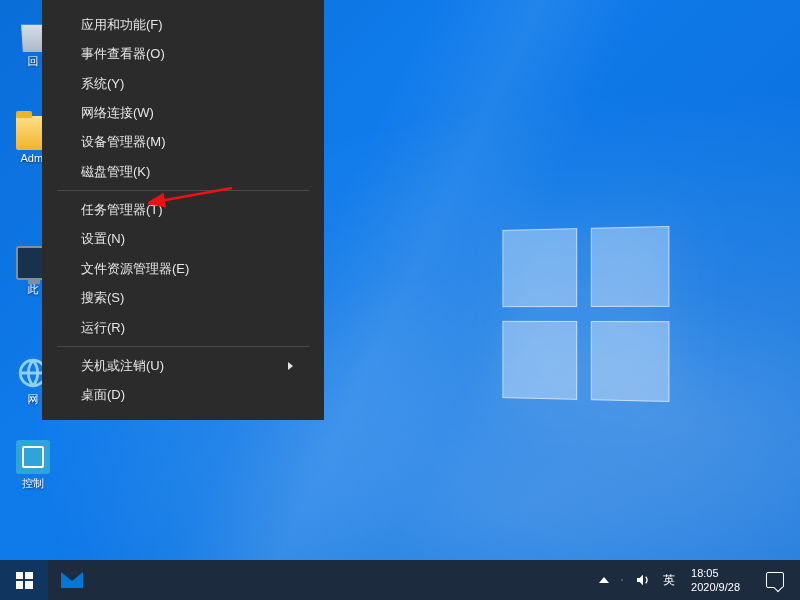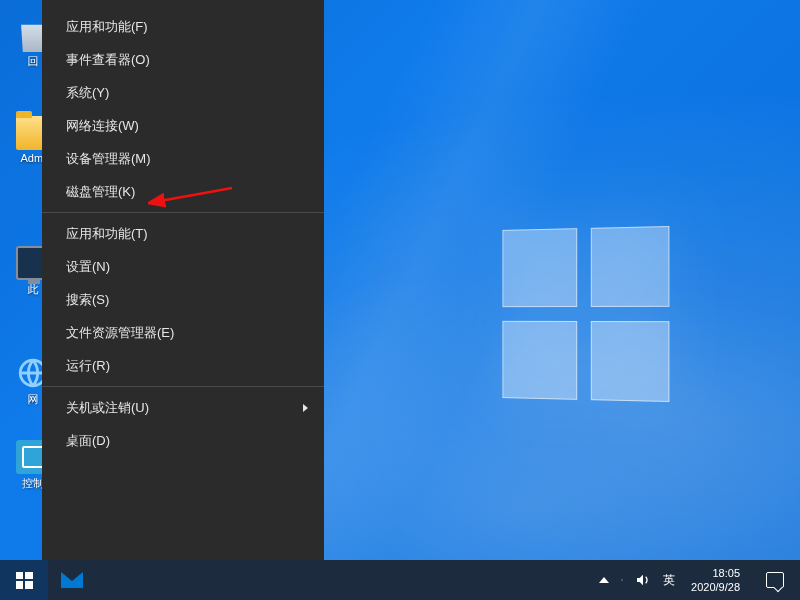--- a/index.html
+++ b/index.html
@@ -17,39 +17,39 @@
 .di .lbl{color:#fff;font-size:11px;text-shadow:0 1px 2px rgba(0,0,0,0.6);white-space:nowrap}
 .i-trash .ic{background:linear-gradient(#dfe8f0,#a9b7c6);clip-path:polygon(15% 20%,85% 20%,80% 100%,20% 100%);position:relative}
 .i-folder .ic{background:linear-gradient(#ffe08a,#f0b429);border-radius:2px;position:relative}
 .i-folder .ic::before{content:"";position:absolute;left:0;top:-5px;width:16px;height:7px;background:#f0b429;border-radius:2px 2px 0 0}
 .i-pc .ic{background:#18324e;border:2px solid #848d9c;border-radius:3px;position:relative}
 .i-pc .ic::after{content:"";position:absolute;bottom:-6px;left:10px;width:12px;height:5px;background:#848d9c;border-radius:1px}
 .i-net .ic{display:flex;align-items:center;justify-content:center}
 .i-net .ic svg{width:34px;height:34px}
 .i-ctrl .ic{background:#2fa4d8;border-radius:3px;position:relative}
 .i-ctrl .ic::after{content:"";position:absolute;inset:6px;border:2px solid #fff;border-radius:2px}
-.menu{position:absolute;left:42px;top:0;width:282px;height:560px;background:#2b2b2b;color:#e6e6e6;display:flex;flex-direction:column;padding:10px 0}
+.menu{position:absolute;left:42px;top:0;width:282px;height:420px;background:#2b2b2b;color:#e6e6e6;display:flex;flex-direction:column;padding:10px 15px}
 .menu .item{padding:0 24px;height:33px;display:flex;align-items:center;font-size:13px;cursor:default;position:relative}
 .menu .sep{height:1px;background:#4a4a4a;margin:4px 0}
 .menu .item.has-sub::after{content:"";position:absolute;right:16px;top:50%;width:0;height:0;border-top:4px solid transparent;border-bottom:4px solid transparent;border-left:5px solid #e6e6e6;transform:translateY(-50%)}
 .arrow{position:absolute;left:148px;top:182px;pointer-events:none}
 .taskbar{position:absolute;left:0;bottom:0;width:800px;height:40px;background:#1d2b3f;display:flex;align-items:center;color:#fff}
 .start{width:48px;height:40px;display:flex;align-items:center;justify-content:center;background:#10365f}
 .start .g{width:17px;height:17px;display:grid;grid-template-columns:1fr 1fr;grid-template-rows:1fr 1fr;gap:2px}
 .start .g div{background:#fff}
 .tb-item{width:48px;height:40px;display:flex;align-items:center;justify-content:center}
 .mail{width:22px;height:16px;background:#0078d4;position:relative;border-radius:1px}
 .mail::after{content:"";position:absolute;left:0;top:0;width:0;height:0;border-left:11px solid transparent;border-right:11px solid transparent;border-top:9px solid #1d2b3f}
 .tray{margin-left:auto;display:flex;align-items:center;height:40px}
 .tray .t{display:flex;align-items:center;justify-content:center;height:40px;padding:0 6px;font-size:12px}
 .tray .chev{width:0;height:0;border-left:5px solid transparent;border-right:5px solid transparent;border-bottom:6px solid #fff}
 .tray .net{width:14px;height:14px;position:relative}
 .tray .net svg{width:14px;height:14px}
 .tray .spk svg{width:16px;height:16px}
-.clock{display:flex;flex-direction:column;align-items:flex-end;justify-content:center;font-size:11px;line-height:14px;padding:0 10px}
+.clock{display:flex;flex-direction:column;justify-content:center;font-size:11px;line-height:14px;padding:0 10px}
 .notif{width:18px;height:16px;border:1.5px solid #fff;border-radius:2px;position:relative;margin:0 10px}
 .notif::after{content:"";position:absolute;right:2px;bottom:-4px;width:5px;height:5px;background:#1d2b3f;border-right:1.5px solid #fff;border-bottom:1.5px solid #fff;transform:rotate(45deg)}
 </style>
 </head>
 <body>
 
 <div class="desktop">
   <div class="light-rays"></div>
 
   <div class="win-logo">
@@ -101,30 +101,30 @@
         <span>网络连接(W)</span>
       </div>
       <div class="item">
         <span>设备管理器(M)</span>
       </div>
       <div class="item">
         <span>磁盘管理(K)</span>
       </div>
       <div class="sep"></div>
       <div class="item">
-        <span>应用和功能(T)</span>
+        <span>任务管理器(T)</span>
       </div>
       <div class="item">
         <span>设置(N)</span>
       </div>
       <div class="item">
-        <span>搜索(S)</span>
+        <span>文件资源管理器(E)</span>
       </div>
       <div class="item">
-        <span>文件资源管理器(E)</span>
+        <span>搜索(S)</span>
       </div>
       <div class="item">
         <span>运行(R)</span>
       </div>
       <div class="sep"></div>
       <div class="item has-sub">
         <span>关机或注销(U)</span>
       </div>
       <div class="item">
         <span>桌面(D)</span>

